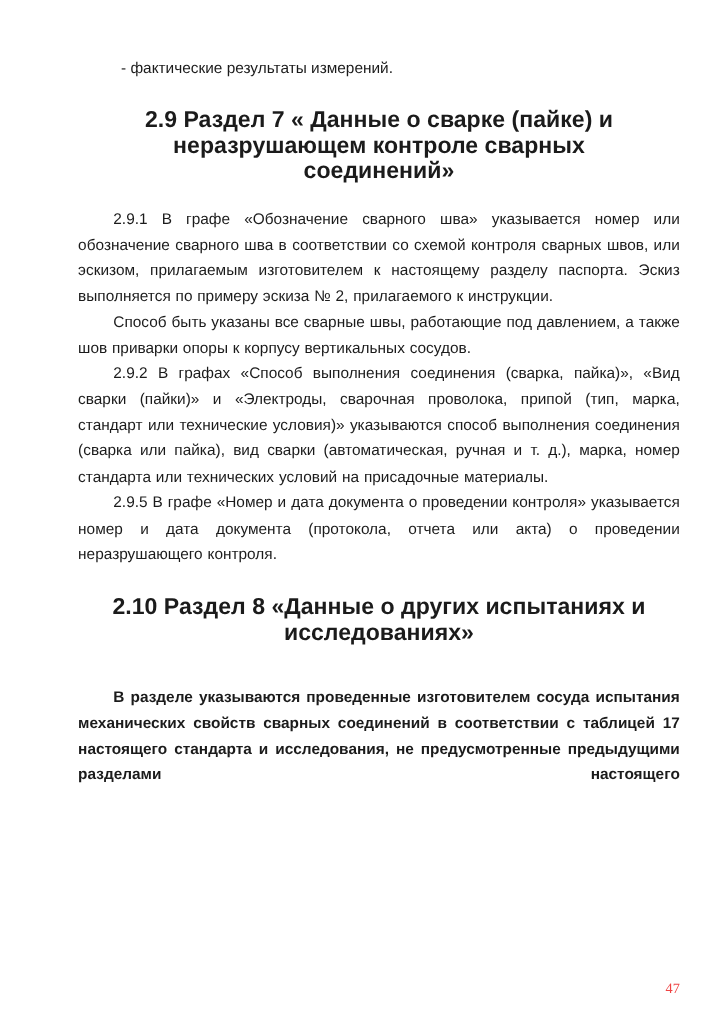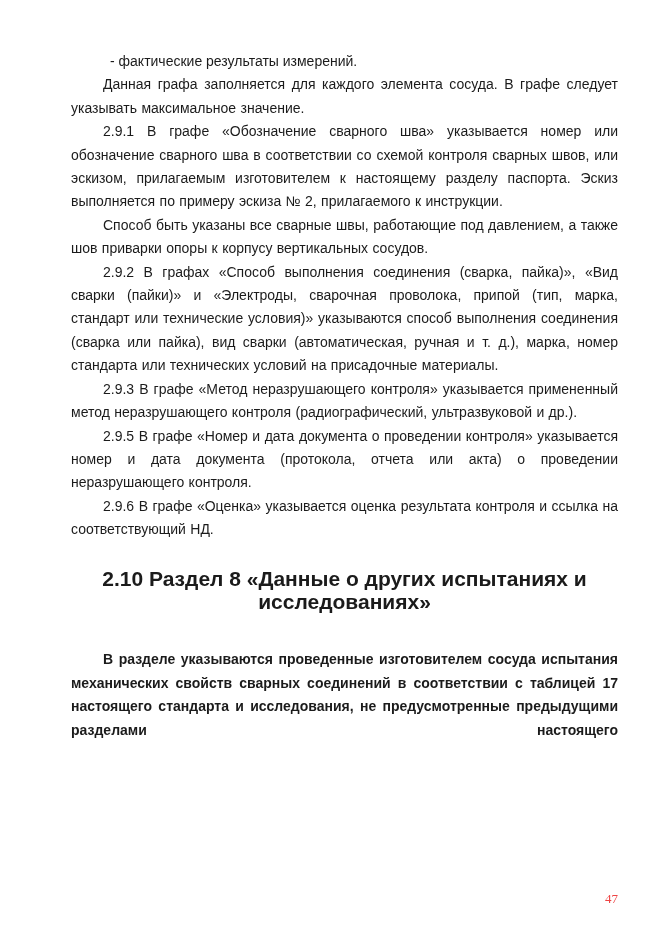--- a/index.html
+++ b/index.html
@@ -60,29 +60,27 @@
   }
 </style>
 </head>
 <body>
 
 <div class="page">
   <div class="content">
 
     <p class="dash-line">- фактические результаты измерений.</p>
 
-    <p class="para">Данная графа заполняется для каждого элемента сосуда. В графе следует указывать максимальное значение.</p>
 
+    <h2 class="section-heading">2.9  Раздел 7 « Данные о сварке (пайке) и неразрушающем контроле сварных соединений»</h2>
 
     <p class="para">2.9.1 В графе «Обозначение сварного шва» указывается номер или обозначение сварного шва в соответствии со схемой контроля сварных швов,  или эскизом, прилагаемым изготовителем к настоящему разделу паспорта. Эскиз выполняется по примеру эскиза № 2, прилагаемого к инструкции.</p>
     <p class="para">Способ быть указаны все сварные швы, работающие под давлением, а также шов приварки опоры к корпусу вертикальных сосудов.</p>
     <p class="para">2.9.2  В графах «Способ выполнения соединения (сварка, пайка)», «Вид сварки (пайки)» и «Электроды, сварочная проволока, припой (тип, марка, стандарт или технические условия)» указываются способ выполнения соединения (сварка или пайка), вид сварки (автоматическая, ручная и т. д.), марка, номер стандарта или технических условий на присадочные материалы.</p>
-    <p class="para">2.9.3 В графе «Метод неразрушающего контроля» указывается примененный метод неразрушающего контроля (радиографический, ультразвуковой и др.).</p>
     <p class="para">2.9.5 В графе «Номер и дата документа о проведении контроля» указывается номер и дата документа (протокола, отчета или акта) о проведении неразрушающего контроля.</p>
-    <p class="para">2.9.6  В графе «Оценка» указывается оценка результата контроля и ссылка на соответствующий НД.</p>
 
     <h2 class="section-heading h210">2.10  Раздел 8 «Данные о других испытаниях и исследованиях»</h2>
 
     <p class="para continues">В разделе указываются проведенные изготовителем сосуда испытания механических свойств  сварных соединений в соответствии с таблицей 17 настоящего стандарта и исследования, не предусмотренные предыдущими разделами настоящего</p>
 
   </div>
 
   <div class="page-number">47</div>
 </div>
 

